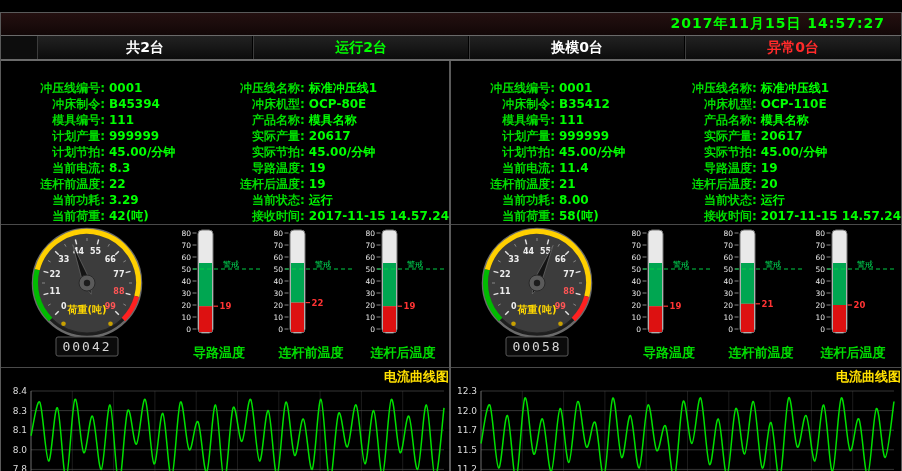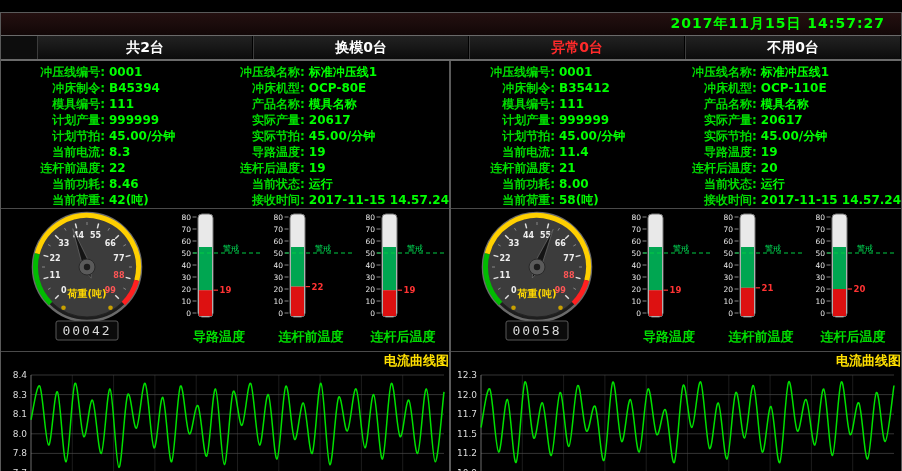--- a/index.html
+++ b/index.html
@@ -25,21 +25,21 @@
   }
   .scell {
     flex:1; display:flex; align-items:center; justify-content:center;
     background:linear-gradient(#222,#0c0c0c);
     border-left:1px solid #3c3c3c; border-right:1px solid #000;
     font-weight:bold; font-size:14px; cursor:default;
   }
   .panels { display:flex; height:420px; }
   .panel { width:450px; display:flex; flex-direction:column; }
   .panel:first-child { border-right:2px solid #5a5a5a; }
-  .info { display:flex; height:185px; border-bottom:1px solid #4a4a4a; padding-top:3px; }
+  .info { display:flex; height:185px; border-bottom:1px solid #4a4a4a; padding-top:19px; }
   .icol { flex:1; display:flex; flex-direction:column; }
   .irow { display:flex; height:16px; line-height:16px; font-size:12px; font-weight:bold; white-space:nowrap; }
   .ilabel { width:104px; text-align:right; color:#00dd00; }
   .ivalue { color:#00ff00; margin-left:4px; }
   .mid { height:143px; display:flex; border-bottom:1px solid #4a4a4a; }
   .gaugebox { width:172px; }
   .thermobox { width:92px; display:flex; flex-direction:column; align-items:center; }
   .thermolabel { color:#00dd00; font-size:13px; font-weight:bold; margin-top:-5px; }
   .chartwrap { height:130px; }
   .charttitle { height:18px; line-height:18px; text-align:right; color:#ffe000; font-size:13px; font-weight:bold; }
@@ -54,27 +54,27 @@
 
 <div class="screen">
   <div class="titlebar">
     <span>2017年11月15日 14:57:27</span>
   </div>
   <div class="statusbar">
       <div class="scell">
         <span style="color: rgb(255, 255, 255);">共2台</span>
       </div>
       <div class="scell">
+        <span style="color: rgb(0, 255, 0);">运行2台</span>
+      </div>
+      <div class="scell">
         <span style="color: rgb(255, 255, 255);">换模0台</span>
       </div>
       <div class="scell">
         <span style="color: rgb(255, 42, 42);">异常0台</span>
-      </div>
-      <div class="scell">
-        <span style="color: rgb(255, 255, 255);">不用0台</span>
       </div>
     </div>
   <div class="panels">
       <div class="panel">
         <div class="info">
           <div class="icol">
             <div class="irow">
               <span class="ilabel">冲压线编号:</span>
               <span class="ivalue">0001</span>
             </div>
@@ -97,21 +97,21 @@
             <div class="irow">
               <span class="ilabel">当前电流:</span>
               <span class="ivalue">8.3</span>
             </div>
             <div class="irow">
               <span class="ilabel">连杆前温度:</span>
               <span class="ivalue">22</span>
             </div>
             <div class="irow">
               <span class="ilabel">当前功耗:</span>
-              <span class="ivalue">8.46</span>
+              <span class="ivalue">3.29</span>
             </div>
             <div class="irow">
               <span class="ilabel">当前荷重:</span>
               <span class="ivalue">42(吨)</span>
             </div>
           </div>
           <div class="icol">
             <div class="irow">
               <span class="ilabel">冲压线名称:</span>
               <span class="ivalue">标准冲压线1</span>

